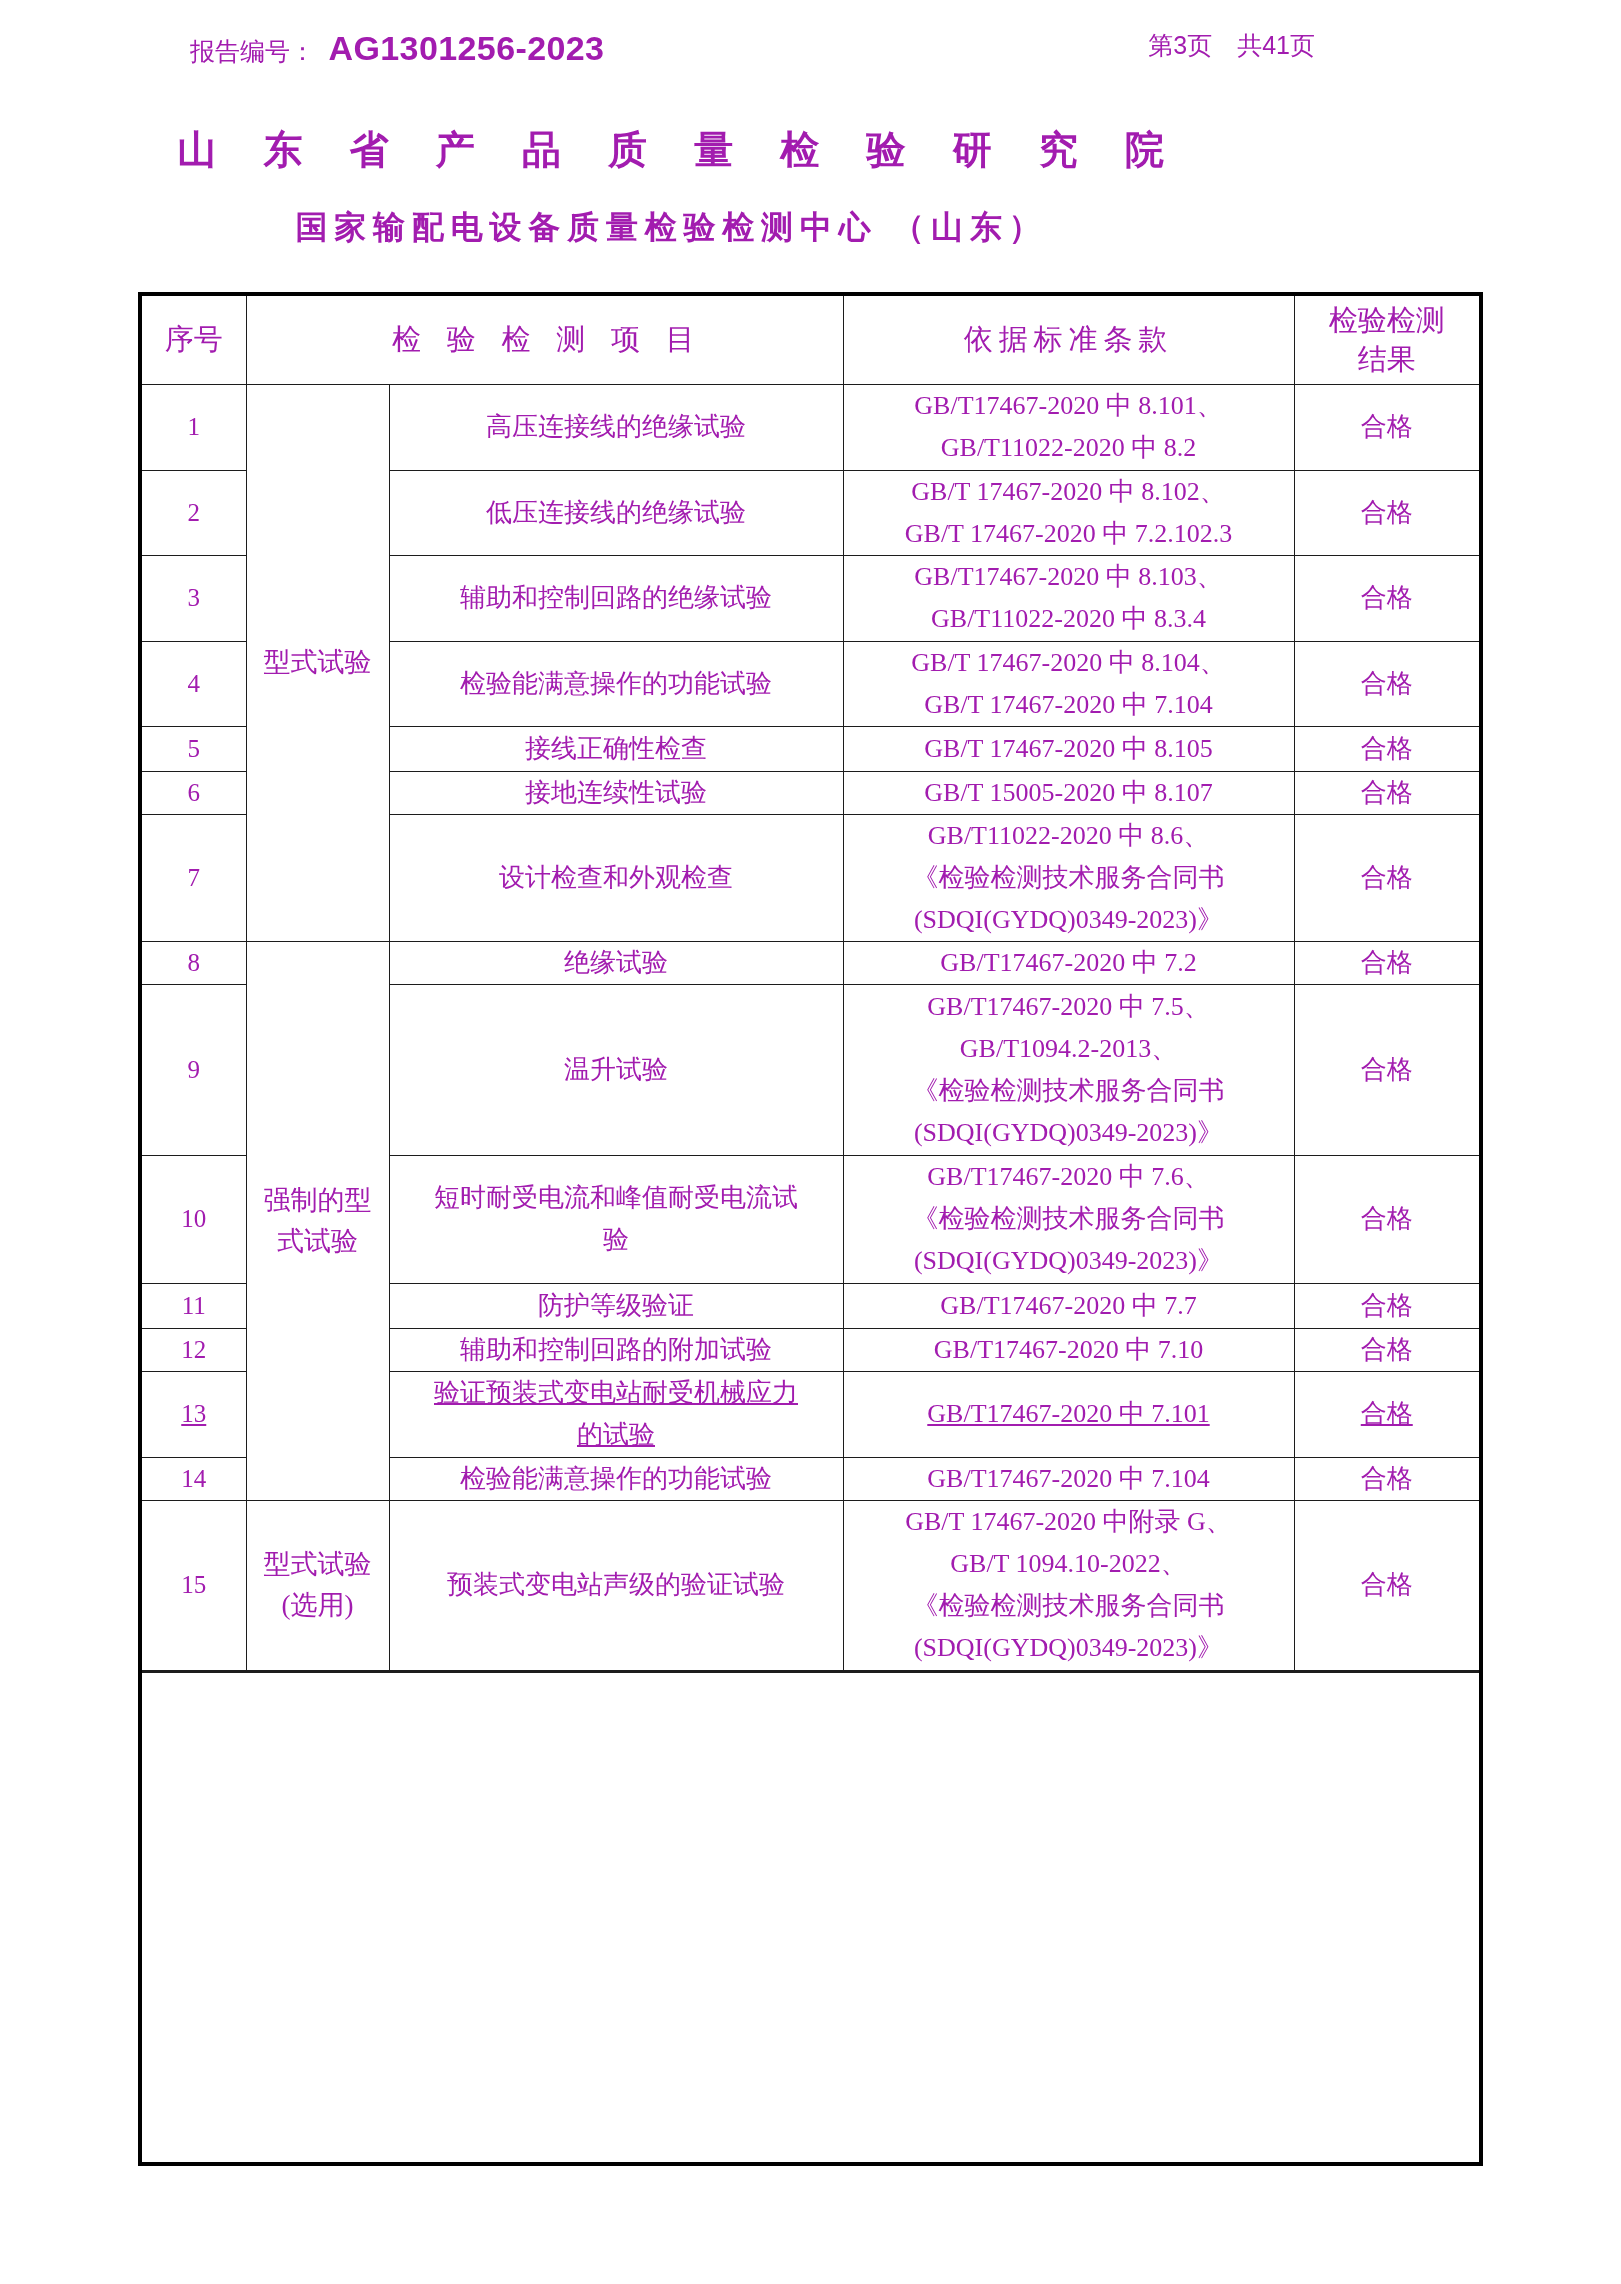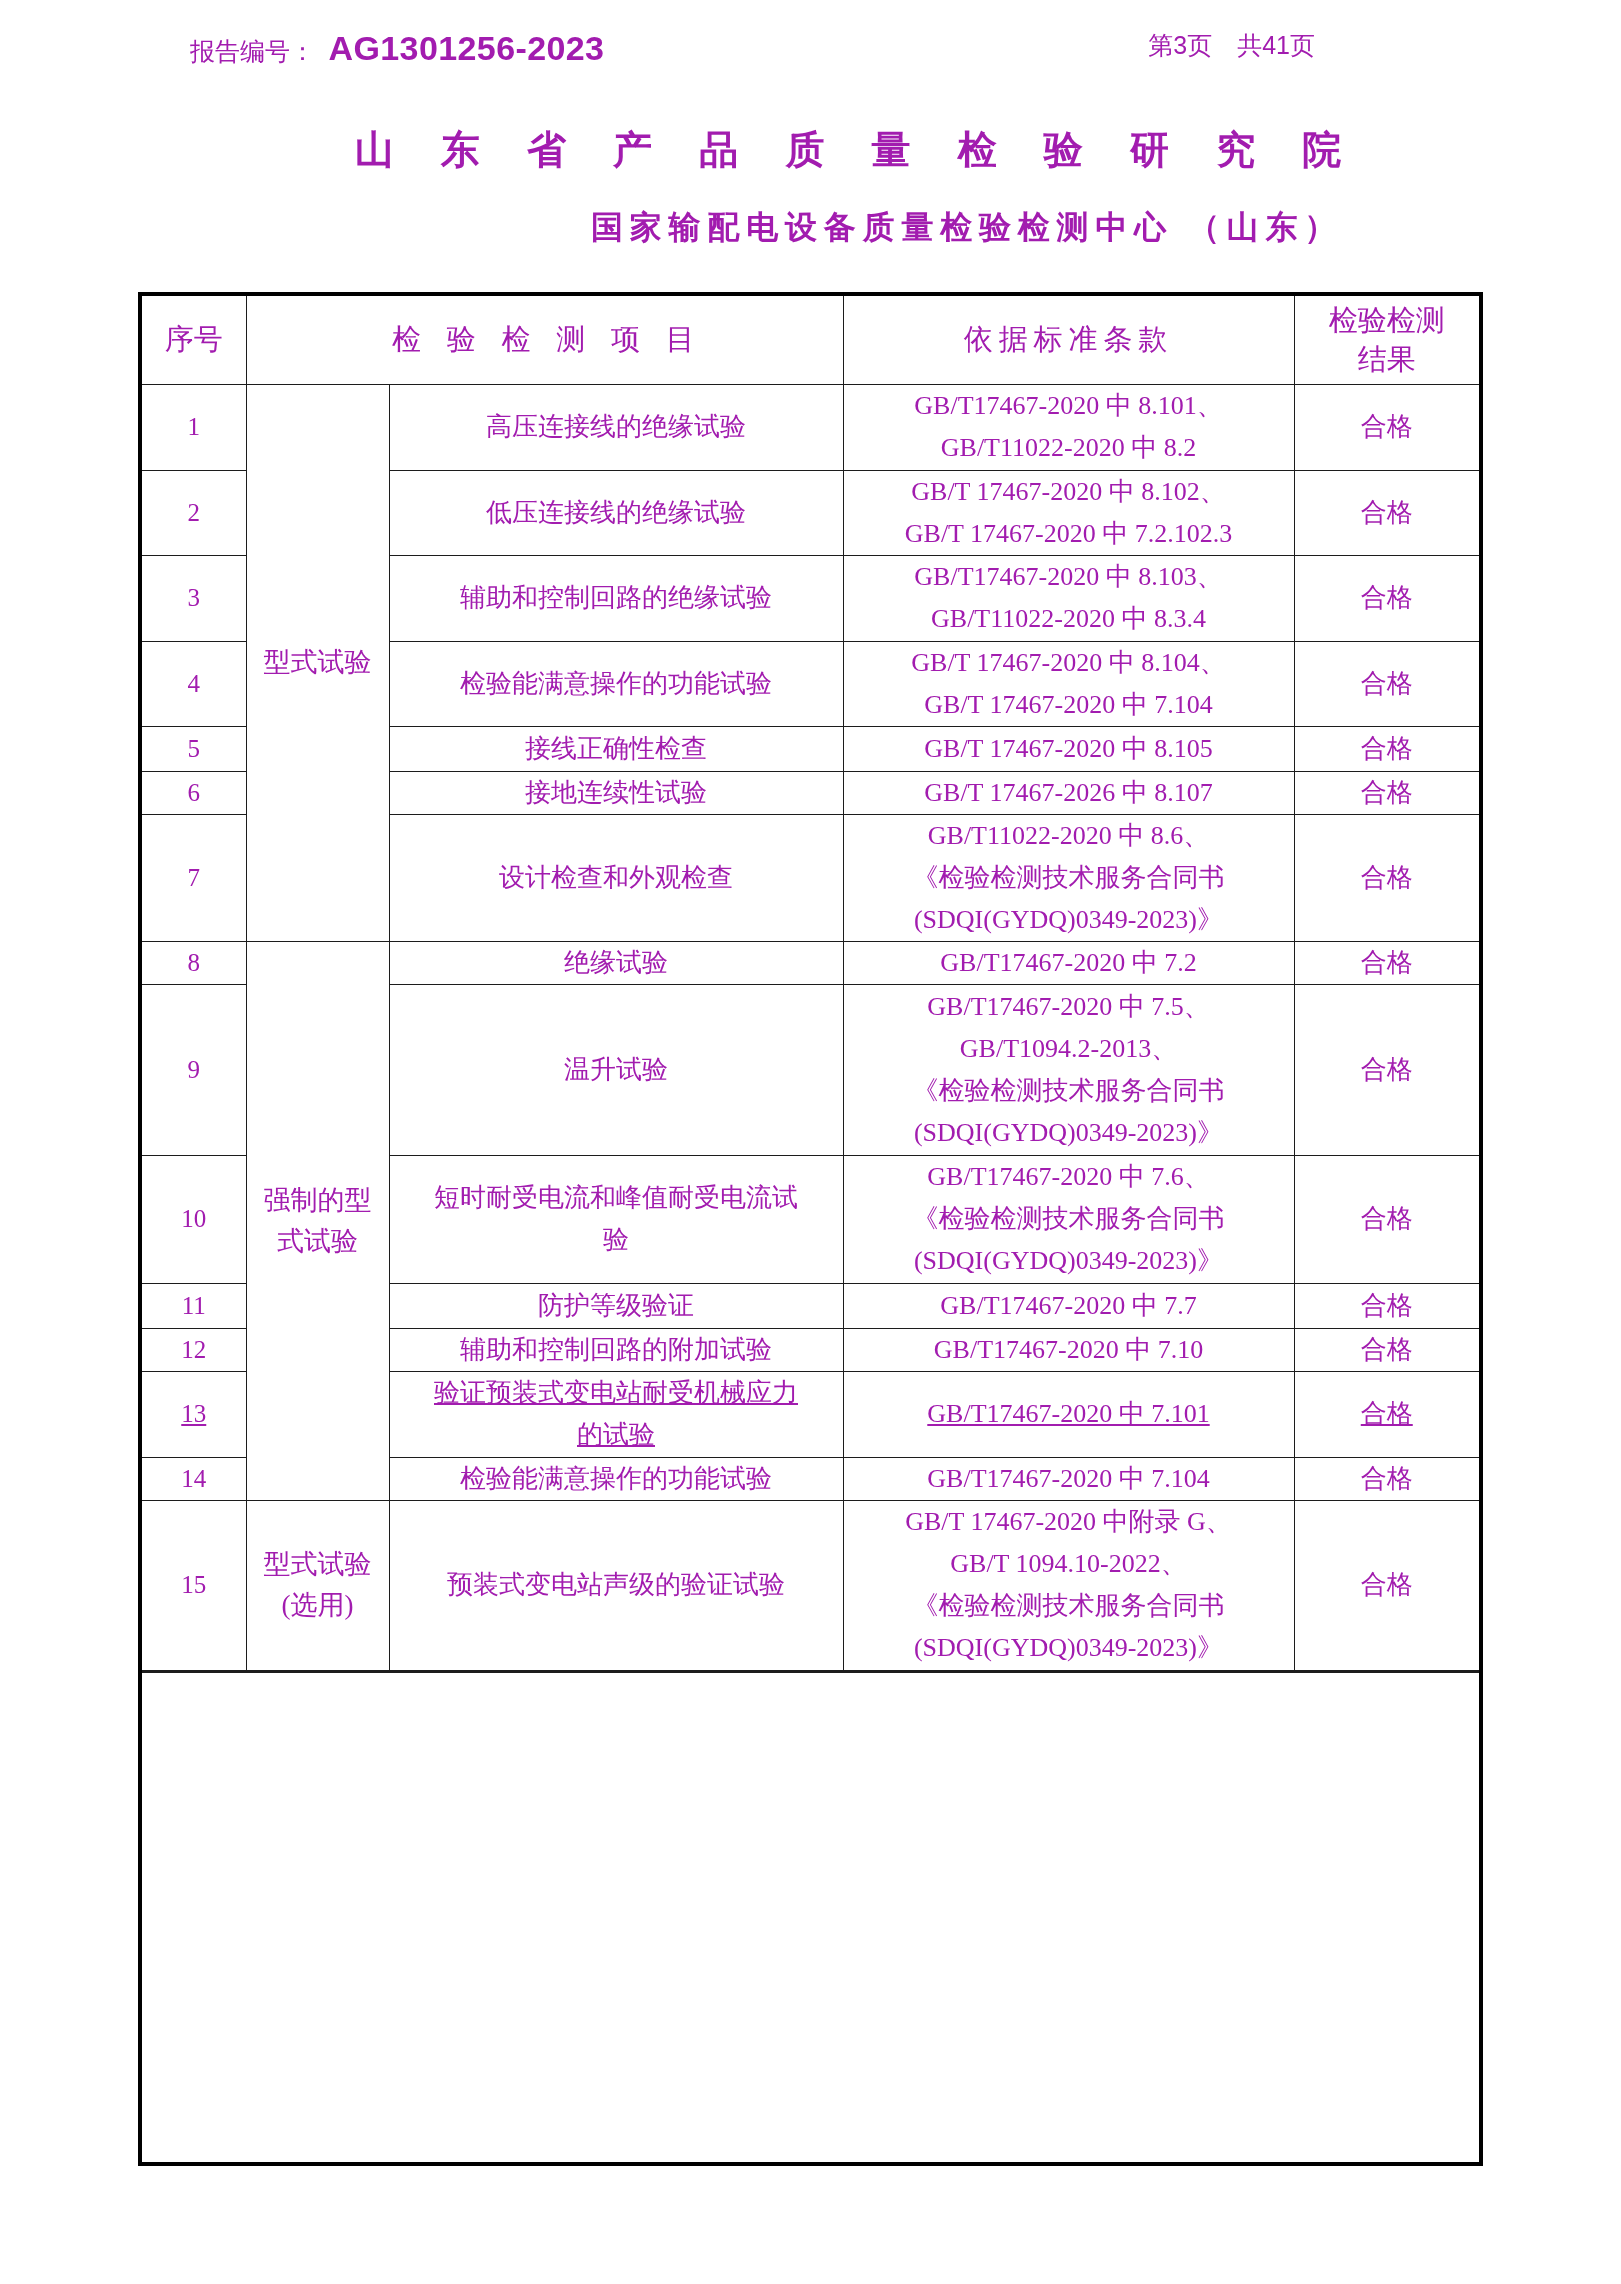--- a/index.html
+++ b/index.html
@@ -19,21 +19,21 @@
   .report-number {
     font-family: "Liberation Sans", "DejaVu Sans", sans-serif;
     font-size: 34px; font-weight: 600; letter-spacing: 0.4px;
   }
   .page-indicator {
     position: absolute; right: 306px; top: 0; font-size: 25px;
     font-family: "Liberation Sans", "DejaVu Sans", sans-serif;
   }
   .title-line {
     position: absolute; left: 0; width: 1343px;
-    text-align: right; font-weight: bold; white-space: nowrap;
+    text-align: center; font-weight: bold; white-space: nowrap;
   }
   .title-1 { top: 123px; font-size: 39px; word-spacing: 34px; letter-spacing: 1.7px; }
   .title-2 { top: 206px; font-size: 32px; letter-spacing: 6.8px; }
   .title-3 { top: 267px; font-size: 42px; word-spacing: 32px; letter-spacing: 1.7px; }
 
   .table-wrap { position: absolute; left: 138px; top: 292px; border-radius: 18px; }
   table.report {
     border-collapse: collapse; table-layout: fixed;
     width: 1342px; border: 4.2px solid #000;
   }
@@ -118,21 +118,21 @@
           </tr>
           <tr style="height: 45px;">
             <td class="num-cell">5</td>
             <td>接线正确性检查</td>
             <td>GB/T 17467-2020 中 8.105</td>
             <td>合格</td>
           </tr>
           <tr style="height: 43px;">
             <td class="num-cell">6</td>
             <td>接地连续性试验</td>
-            <td>GB/T 17467-2026 中 8.107</td>
+            <td>GB/T 15005-2020 中 8.107</td>
             <td>合格</td>
           </tr>
           <tr style="height: 127px;">
             <td class="num-cell">7</td>
             <td>设计检查和外观检查</td>
             <td>GB/T11022-2020 中 8.6、
 《检验检测技术服务合同书
 (SDQI(GYDQ)0349-2023)》</td>
             <td>合格</td>
           </tr>

